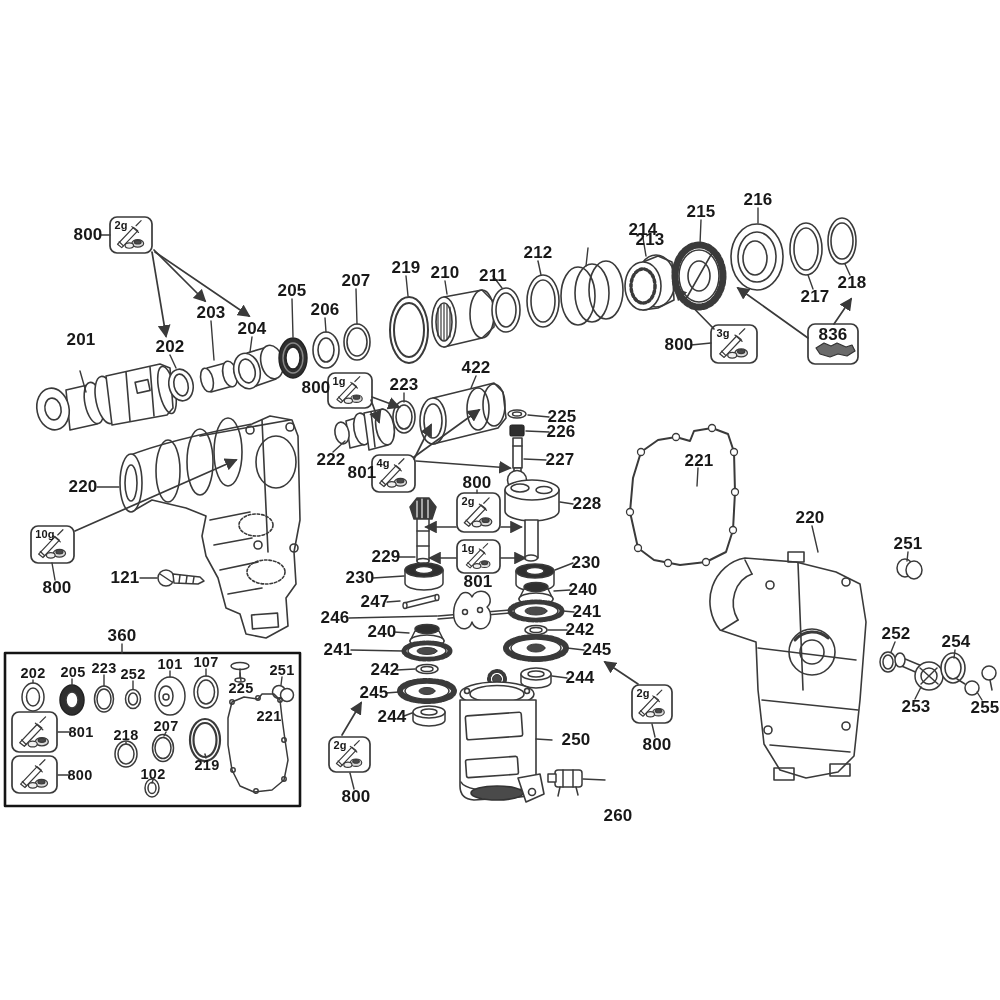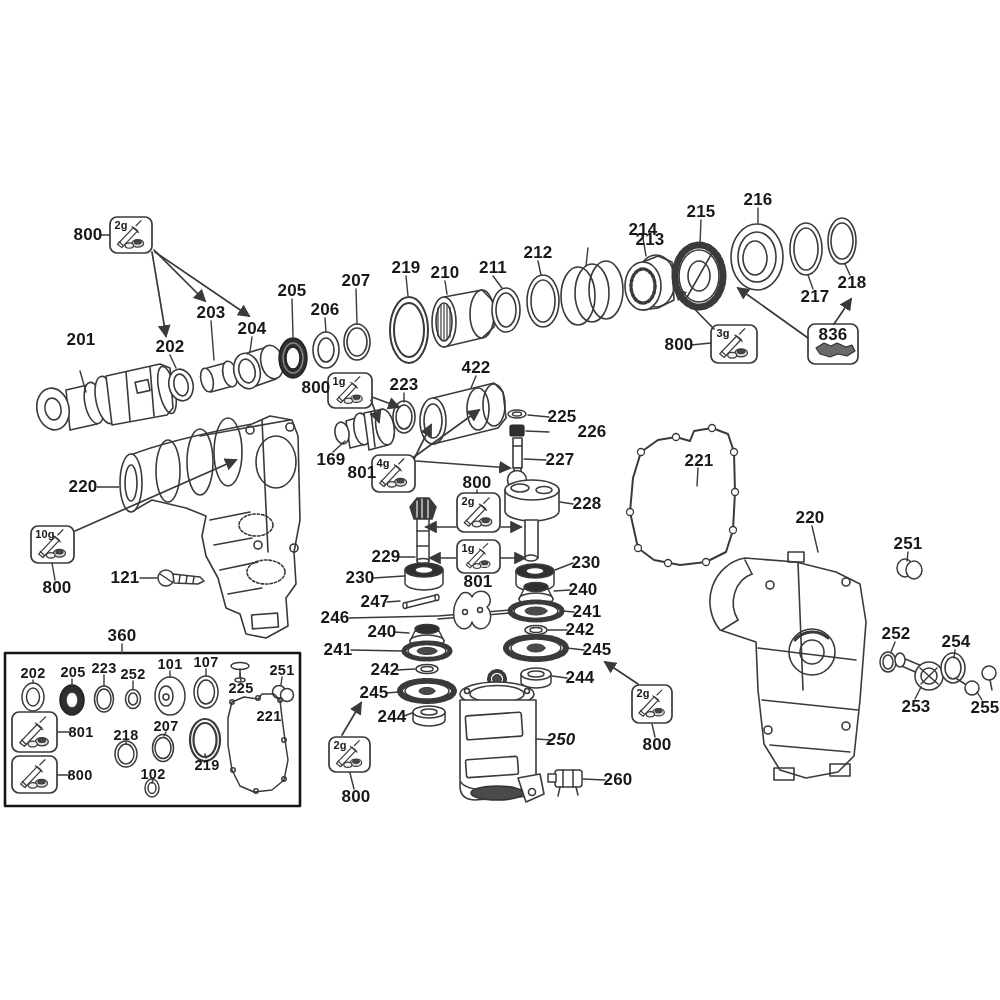--- a/index.html
+++ b/index.html
@@ -567,61 +567,61 @@
       <div class="lbl c" style="left: 88px; top: 235px;">800</div>
       <div class="lbl c" style="left: 81px; top: 340px;">201</div>
       <div class="lbl c" style="left: 170px; top: 347px;">202</div>
       <div class="lbl c" style="left: 211px; top: 313px;">203</div>
       <div class="lbl c" style="left: 252px; top: 329px;">204</div>
       <div class="lbl c" style="left: 292px; top: 291px;">205</div>
       <div class="lbl c" style="left: 325px; top: 310px;">206</div>
       <div class="lbl c" style="left: 356px; top: 281px;">207</div>
       <div class="lbl c" style="left: 406px; top: 268px;">219</div>
       <div class="lbl c" style="left: 445px; top: 273px;">210</div>
-      <div class="lbl c" style="left: 493px; top: 268px;">211</div>
+      <div class="lbl c" style="left: 493px; top: 276px;">211</div>
       <div class="lbl c" style="left: 538px; top: 253px;">212</div>
       <div class="lbl c" style="left: 621px; top: 240px; margin-left: 29px;">213</div>
       <div class="lbl c" style="left: 643px; top: 230px;">214</div>
       <div class="lbl c" style="left: 701px; top: 212px;">215</div>
       <div class="lbl c" style="left: 758px; top: 200px;">216</div>
       <div class="lbl c" style="left: 815px; top: 297px;">217</div>
       <div class="lbl c" style="left: 852px; top: 283px;">218</div>
       <div class="lbl c" style="left: 679px; top: 345px;">800</div>
       <div class="lbl c" style="left: 833px; top: 335px;">836</div>
       <div class="lbl c" style="left: 83px; top: 487px;">220</div>
       <div class="lbl c" style="left: 57px; top: 588px;">800</div>
       <div class="lbl c" style="left: 125px; top: 578px;">121</div>
-      <div class="lbl c" style="left: 331px; top: 460px;">169</div>
+      <div class="lbl c" style="left: 331px; top: 460px;">222</div>
       <div class="lbl c" style="left: 316px; top: 388px;">800</div>
       <div class="lbl c" style="left: 404px; top: 385px;">223</div>
       <div class="lbl c" style="left: 476px; top: 368px;">422</div>
       <div class="lbl c" style="left: 562px; top: 417px;">225</div>
-      <div class="lbl c" style="left: 592px; top: 432px;">226</div>
+      <div class="lbl c" style="left: 561px; top: 432px;">226</div>
       <div class="lbl c" style="left: 560px; top: 460px;">227</div>
       <div class="lbl c" style="left: 587px; top: 504px;">228</div>
       <div class="lbl c" style="left: 477px; top: 483px;">800</div>
       <div class="lbl c" style="left: 362px; top: 473px;">801</div>
       <div class="lbl c" style="left: 386px; top: 557px;">229</div>
       <div class="lbl c" style="left: 478px; top: 582px;">801</div>
       <div class="lbl c" style="left: 360px; top: 578px;">230</div>
       <div class="lbl c" style="left: 586px; top: 563px;">230</div>
       <div class="lbl c" style="left: 375px; top: 602px;">247</div>
       <div class="lbl c" style="left: 335px; top: 618px;">246</div>
       <div class="lbl c" style="left: 382px; top: 632px;">240</div>
       <div class="lbl c" style="left: 338px; top: 650px;">241</div>
       <div class="lbl c" style="left: 385px; top: 670px;">242</div>
       <div class="lbl c" style="left: 374px; top: 693px;">245</div>
       <div class="lbl c" style="left: 392px; top: 717px;">244</div>
       <div class="lbl c" style="left: 583px; top: 590px;">240</div>
       <div class="lbl c" style="left: 587px; top: 612px;">241</div>
       <div class="lbl c" style="left: 580px; top: 630px;">242</div>
       <div class="lbl c" style="left: 597px; top: 650px;">245</div>
       <div class="lbl c" style="left: 580px; top: 678px;">244</div>
-      <div class="lbl c" style="left: 561px; top: 740px; font-style: italic;">250</div>
-      <div class="lbl c" style="left: 618px; top: 780px;">260</div>
+      <div class="lbl c" style="left: 576px; top: 740px;">250</div>
+      <div class="lbl c" style="left: 618px; top: 816px;">260</div>
       <div class="lbl c" style="left: 356px; top: 797px;">800</div>
       <div class="lbl c" style="left: 657px; top: 745px;">800</div>
       <div class="lbl c" style="left: 699px; top: 461px;">221</div>
       <div class="lbl c" style="left: 810px; top: 518px;">220</div>
       <div class="lbl c" style="left: 908px; top: 544px;">251</div>
       <div class="lbl c" style="left: 896px; top: 634px;">252</div>
       <div class="lbl c" style="left: 916px; top: 707px;">253</div>
       <div class="lbl c" style="left: 956px; top: 642px;">254</div>
       <div class="lbl c" style="left: 985px; top: 708px; text-align: center;">255</div>
       <div class="lbl c" style="left: 122px; top: 636px;">360</div>

